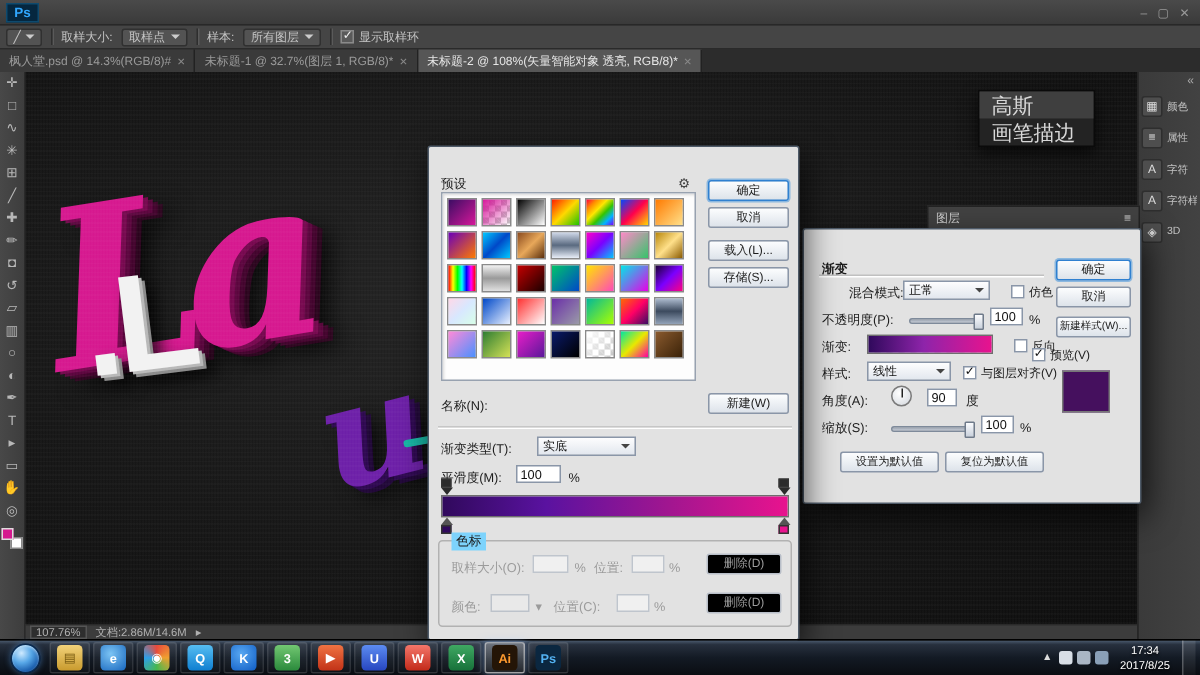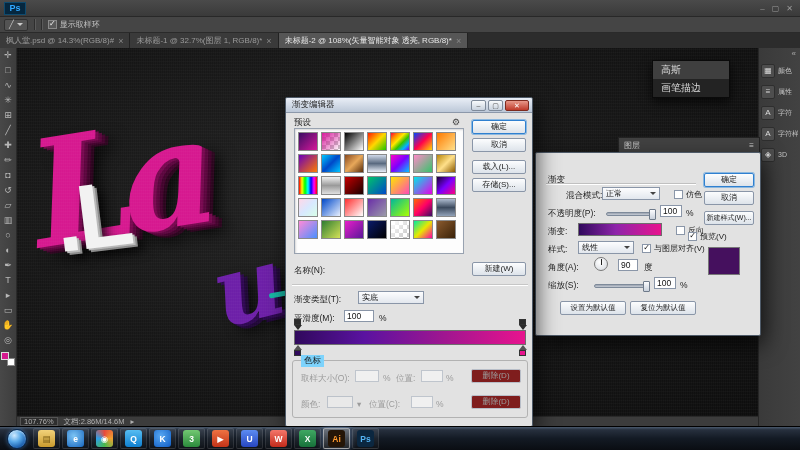--- a/index.html
+++ b/index.html
@@ -47,35 +47,35 @@
 
 
 .rightdock{position:absolute;right:0;top:48px;width:42px;bottom:24px;background:linear-gradient(90deg,#3a3a3a,#424242);border-left:1px solid #262626;z-index:2;font-size:7px}
 .dock-collapse{height:12px;text-align:right;padding:1px 4px;color:#aaa;font-size:8px}
 .dock-item{height:21px;display:flex;align-items:center;gap:3px;padding:0 2px;color:#c2c2c2}
 .dock-icon{flex:0 0 14px;height:14px;background:#4e4e4e;border:1px solid #2e2e2e;border-radius:2px;font-size:8px;line-height:12px;text-align:center;color:#ddd}
 .dock-label{white-space:nowrap;overflow:hidden}
 
 
 .history-popup{position:absolute;left:652px;top:60px;width:78px;background:#232323;border:1px solid #0a0a0a;box-shadow:0 4px 10px rgba(0,0,0,.7);z-index:3}
-.hist-item{height:18px;line-height:18px;padding:0 8px;font-size:10px;color:#d8d8d8;white-space:nowrap}
+.hist-item{height:18px;line-height:18px;padding:0 8px;font-size:14px;color:#d8d8d8;white-space:nowrap}
 .hist-item.sel{background:#3f3f3f}
 .layers-strip{position:absolute;left:618px;top:137px;width:142px;height:16px;background:#424242;border:1px solid #232323;display:flex;align-items:center;justify-content:space-between;padding:0 5px;font-size:8px;color:#cfcfcf;z-index:3}
 
 
 .dlg{position:absolute;background:#e2e2e2;border:1px solid #4e5a68;border-radius:2px;box-shadow:3px 8px 22px rgba(0,0,0,.7);color:#1c1c1c;font-size:8.5px}
 .dlg-titlebar{height:15px;background:linear-gradient(#e9eef6,#bcc8d8);border-bottom:1px solid #8c98aa;border-radius:2px 2px 0 0;display:flex;align-items:center;padding:0 6px;font-size:8.5px;color:#222}
 .caps{position:absolute;right:3px;top:2px;display:flex;gap:2px}
 .cap{width:15px;height:11px;border:1px solid #7e8a9a;border-radius:2px;background:linear-gradient(#f8fafc,#c8d2de);font-size:7px;line-height:9px;text-align:center;color:#555}
 .cap.close{width:24px;background:linear-gradient(#e8988a,#bf3a2a);border-color:#7e2a1e;color:#fff;font-weight:bold}
 .lbl{position:absolute;white-space:nowrap;font-size:8.5px;color:#1c1c1c}
 .lbl.dis{color:#9b9b9b}
 .btn{position:absolute;height:14px;background:linear-gradient(#fcfdfe,#dde3ea);border:1px solid #8a96a8;border-radius:2px;font-size:8px;text-align:center;line-height:12px;color:#1c1c1c;overflow:hidden;white-space:nowrap}
 .btn.def{border-color:#2f80d0;box-shadow:0 0 0 1px rgba(70,150,220,.55)}
-.btn.dis{color:#9b9b9b;background:#7f1d1d;border-color:#b8bec8}
+.btn.dis{color:#9b9b9b;background:#000000;border-color:#b8bec8}
 .tin{position:absolute;height:12px;border:1px solid #8a96a8;background:#fff;font-size:8.5px;padding:0 2px;font-family:inherit;color:#111}
 .tin.dis{background:#f0f0f0;border-color:#bfc5cd;color:#999}
 .dd{position:absolute;height:13px;background:linear-gradient(#fdfdfe,#e2e7ee);border:1px solid #8a96a8;display:flex;align-items:center;justify-content:space-between;padding:0 3px;font-size:8px;color:#111}
 .dd .caret-dn{border-top-color:#444}
 .cb{position:absolute;display:flex;align-items:center;gap:3px;font-size:8px;color:#1c1c1c;white-space:nowrap}
 .cb .box{width:9px;height:9px;background:#fff;border:1px solid #8a96a8;font-size:8px;line-height:8px;text-align:center;color:#111}
 .checker{background-color:#fff;background-image:linear-gradient(45deg,#c4c4c4 25%,transparent 25%,transparent 75%,#c4c4c4 75%),linear-gradient(45deg,#c4c4c4 25%,transparent 25%,transparent 75%,#c4c4c4 75%);background-size:8px 8px;background-position:0 0,4px 4px}
 .fill{position:absolute;inset:0}
 
 
@@ -126,20 +126,33 @@
         <span>✕</span>
       </div>
   </div>
 
   <div class="optionsbar">
     <span class="tool-preset">
       <span>╱</span>
       <span class="caret-dn"></span>
     </span>
     <span class="opt-sep"></span>
+    <span id="opt-fields" style="display:flex;align-items:center;gap:6px">
+        <span class="opt-label">取样大小:</span>
+        <span class="opt-select">
+          <span>取样点</span>
+          <span class="caret-dn"></span>
+        </span>
+        <span class="opt-sep"></span>
+        <span class="opt-label">样本:</span>
+        <span class="opt-select">
+          <span>所有图层</span>
+          <span class="caret-dn"></span>
+        </span>
+      </span>
     <span class="opt-sep"></span>
     <span class="opt-cb">
       <span class="box checked"></span>
       <span>显示取样环</span>
     </span>
   </div>
 
   <div class="tabsbar" id="tabs">
       <div class="tab">
         <span class="tab-label">枫人堂.psd @ 14.3%(RGB/8)#</span>
@@ -225,21 +238,21 @@
       <div class="hist-item sel">高斯</div>
       <div class="hist-item">画笔描边</div>
     </div>
 
   <div class="layers-strip">
     <span>图层</span>
     <span>≡</span>
   </div>
 
   <div class="dlg ls">
-    <span class="lbl" style="left:12px;top:21px;font-weight:normal">渐变</span>
+    <span class="lbl" style="left:12px;top:21px;font-weight:bold">渐变</span>
     <div style="position:absolute;left:10px;top:30px;width:150px;height:1px;background:#c0c0c0;box-shadow:0 1px 0 #fff"></div>
 
     <span class="lbl" style="left:30px;top:37px">混合模式:</span>
     <div class="dd" style="left:66px;top:34px;width:58px">
       <span>正常</span>
         <span class="caret-dn"></span>
     </div>
     <span class="cb" style="left:138px;top:36px">
       <span class="box"></span>
       <span>仿色</span>
@@ -290,28 +303,20 @@
     <div class="btn" style="left:168px;top:38px;width:50px">取消</div>
     <div class="btn" style="left:168px;top:58px;width:50px;font-size:7px">新建样式(W)...</div>
     <span class="cb" style="left:152px;top:78px">
       <span class="box checked"></span>
       <span>预览(V)</span>
     </span>
     <div class="ls-swatch" id="ls-swatch" style="background: rgb(69, 16, 94);"></div>
   </div>
 
   <div class="dlg ge">
-    <div class="dlg-titlebar">
-      <span>渐变编辑器</span>
-      <span class="caps">
-        <span class="cap">–</span>
-        <span class="cap">▢</span>
-        <span class="cap close">✕</span>
-      </span>
-    </div>
     <span class="lbl" style="left:8px;top:19px">预设</span>
     <span class="gear">⚙</span>
     <div class="presets-box">
         <div class="pgrid" id="preset-grid">
           <div class="preset checker">
             <div class="fill" style="background:linear-gradient(135deg,#3a0d63,#d6189a)"></div>
           </div>
           <div class="preset checker">
             <div class="fill" style="background:linear-gradient(135deg,#d6189a,rgba(214,24,154,0))"></div>
           </div>
@@ -498,15 +503,28 @@
         <div class="tb-icon">
           <span class="tb-glyph" style="background:linear-gradient(#3fa862,#17713a);color:#ffffff">X</span>
         </div>
         <div class="tb-icon active">
           <span class="tb-glyph" style="background:#241507;color:#ff9a2e">Ai</span>
         </div>
         <div class="tb-icon">
           <span class="tb-glyph" style="background:#0b2740;color:#53b2f2">Ps</span>
         </div>
       </div>
+    <div class="tray">
+      <span class="tray-up">▲</span>
+      <span id="tray-minis" style="display:flex;gap:3px">
+          <span class="tray-mini" style="background:#d8dee6"></span>
+          <span class="tray-mini" style="background:#aab6c4"></span>
+          <span class="tray-mini" style="background:#8aa0b8"></span>
+        </span>
+      <div class="clock">
+        <div>17:34</div>
+        <div>2017/8/25</div>
+      </div>
+      <div class="show-desktop"></div>
+    </div>
   </div>
 
 </div>
 
 </body></html>

